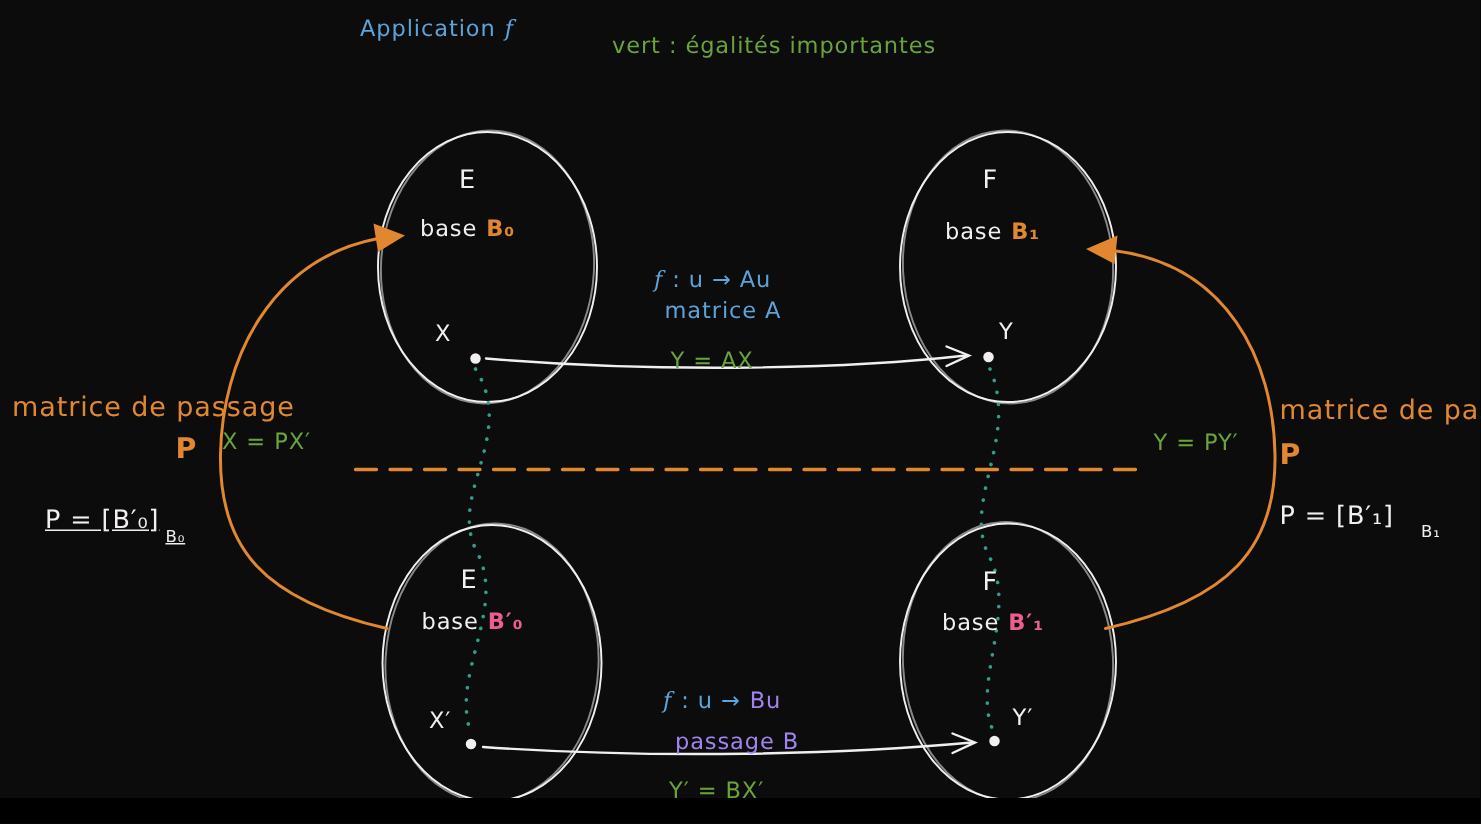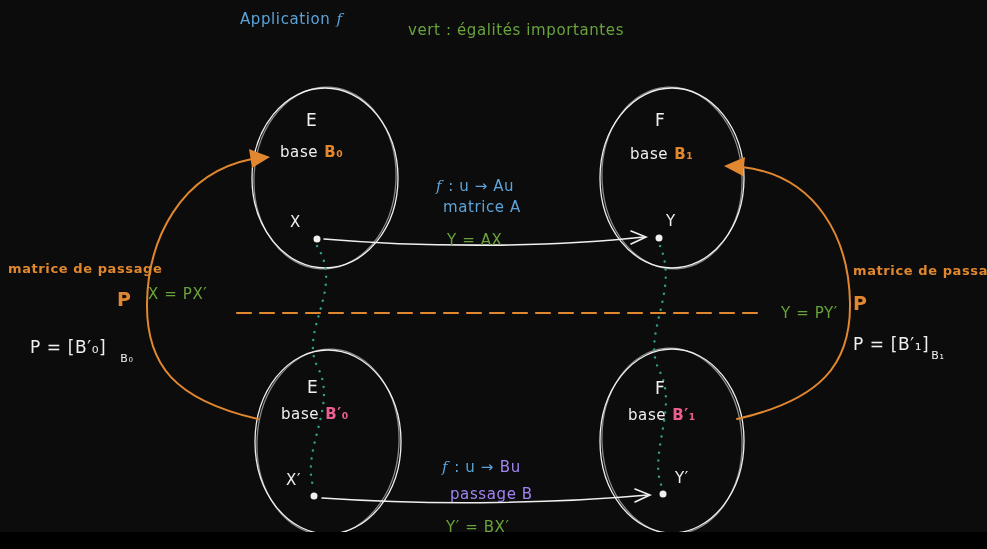--- a/index.html
+++ b/index.html
@@ -26,21 +26,21 @@
     align-items: baseline;
     gap: 6px;
   }
   .blue   { color: var(--blue,   #5ba3d9); }
   .green  { color: var(--green,  #69a33c); text-align: right; }
   .orange { color: var(--orange, #e0872f); }
   .pink   { color: var(--pink,   #eb5e8f); }
   .purple { color: var(--purple, #a184f0); }
   .f-italic { font-family: "DejaVu Serif", serif; font-style: italic; }
   .set-name { font-size: 17px; letter-spacing: 1px; }
-  .small { font-size: 13px; font-weight: bold; }
+  .small { font-size: 18px; }
   .big-p { font-size: 19px; font-weight: bold; }
   .formula { font-size: 17px; }
   .formula .sub { font-size: 11px; position: relative; top: 9px; margin-left: 2px; }
   .basis { font-weight: bold; }
 
   
   .ellipse ellipse { stroke: var(--white, #f1f0ee); stroke-width: 1.3; fill: none; }
   .ellipse .sketch { opacity: 0.55; }
   .white-arrow path { stroke: var(--white, #f1f0ee); stroke-width: 1.6; fill: none; stroke-linecap: round; }
   .dot { fill: var(--white, #f1f0ee); }
@@ -146,29 +146,29 @@
 
   <div class="txt blue" style="left:442px; top:458px;">
     <span class="f-italic">f</span>
     <span>: u →</span>
     <span class="purple">Bu</span>
   </div>
   <div class="txt purple" style="left:450px; top:485px;">passage B</div>
   <div class="txt green" style="left:446px; top:518px;">Y′ = BX′</div>
 
   <div class="txt green" style="left:148px; top:285px;">X = PX′</div>
-  <div class="txt green" style="left:769px; top:304px;margin-left:12px;">Y = PY′</div>
+  <div class="txt green" style="left:769px; top:286px;">Y = PY′</div>
 
   <div class="txt orange small" style="left:8px; top:261px;">matrice de passage</div>
   <div class="txt orange big-p" style="left:117px; top:288px;">P</div>
-  <div class="txt formula" style="left:30px; top:337px; gap:12px;">
+  <div class="txt formula" style="left:30px; top:337px; gap:2px;text-decoration:underline;">
     <span>P = [B′₀]</span>
     <span class="sub">B₀</span>
   </div>
 
   <div class="txt orange small" style="left:853px; top:263px;">matrice de passage</div>
   <div class="txt orange big-p" style="left:853px; top:292px;">P</div>
-  <div class="txt formula" style="left:853px; top:334px; gap:0;">
+  <div class="txt formula" style="left:853px; top:334px; gap:16px;">
     <span>P = [B′₁]</span>
     <span class="sub">B₁</span>
   </div>
 
 </div>
 
 </body></html>

